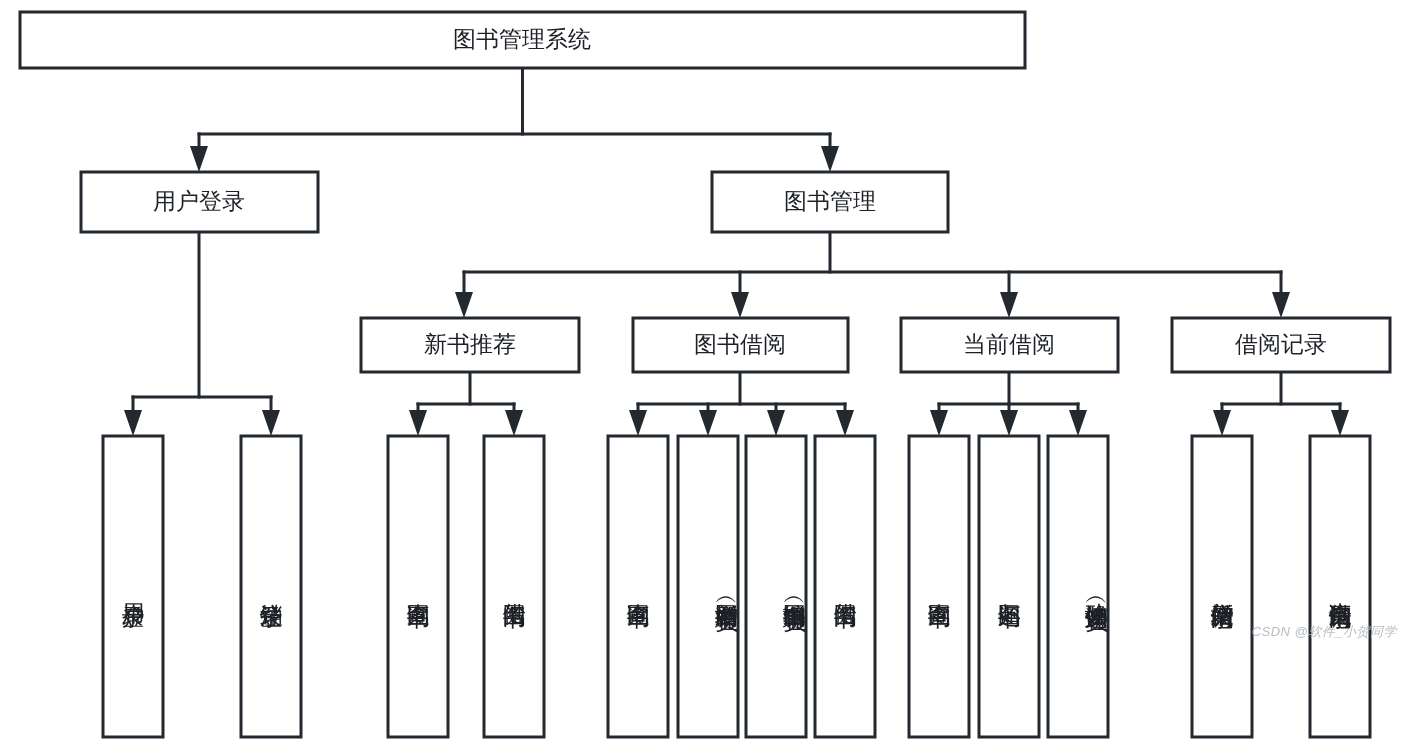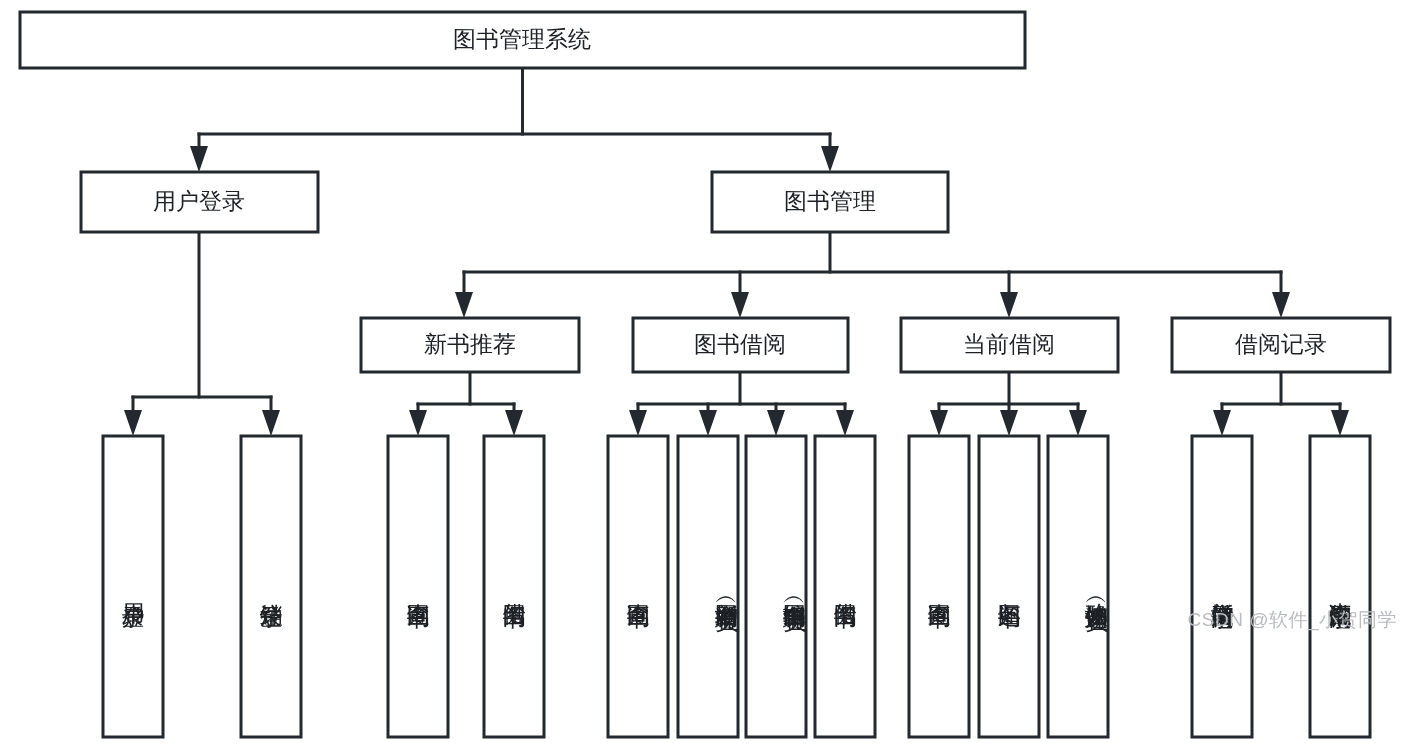--- a/index.html
+++ b/index.html
@@ -64,26 +64,27 @@
     justify-content: center;
     white-space: nowrap;
     pointer-events: none;
   }
   .leaf-label.centered {
     align-items: center;
   }
   .watermark {
     position: absolute;
     right: 8px;
-    bottom: 12px;
-    font-family: "Liberation Sans", "DejaVu Sans", sans-serif;
-    font-size: 19px;
+    bottom: 4px;
+    font-family: "Liberation Sans", "DejaVu Sans", sans-serif;
+    font-size: 13px;
     color: #b9bcc0;
     letter-spacing: 0.5px;
     user-select: none;
+    font-style: italic;
   }
 </style>
 </head>
 <body>
 
 <div id="diagram-root">
 
   <svg id="tree-svg" viewBox="0 0 1405 747">
     <defs></defs>
 

